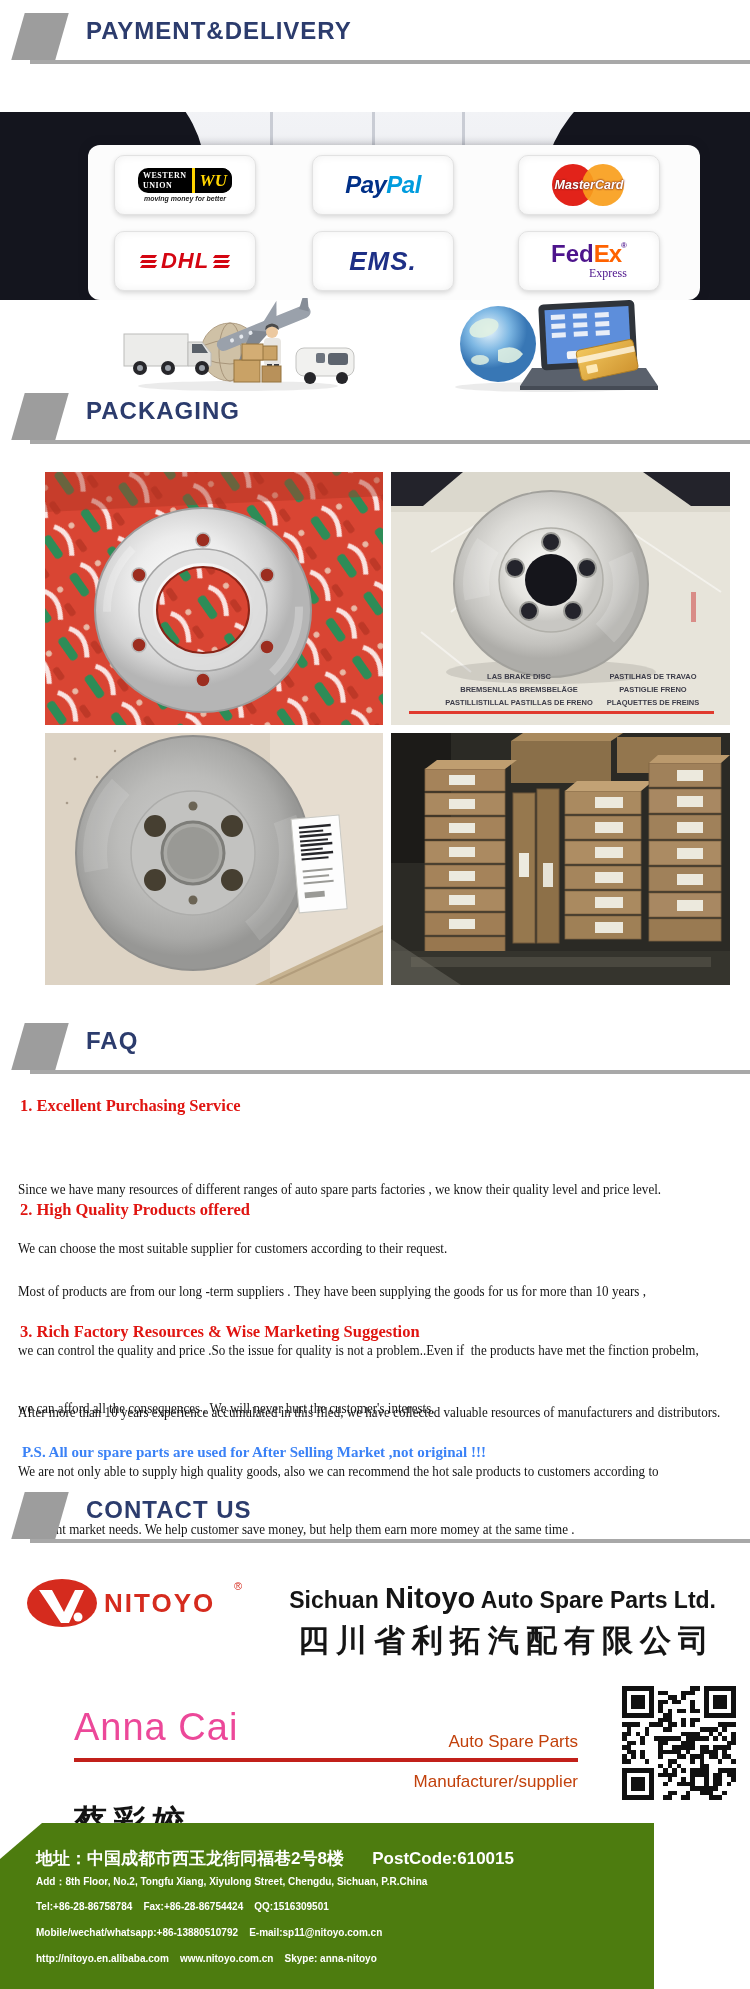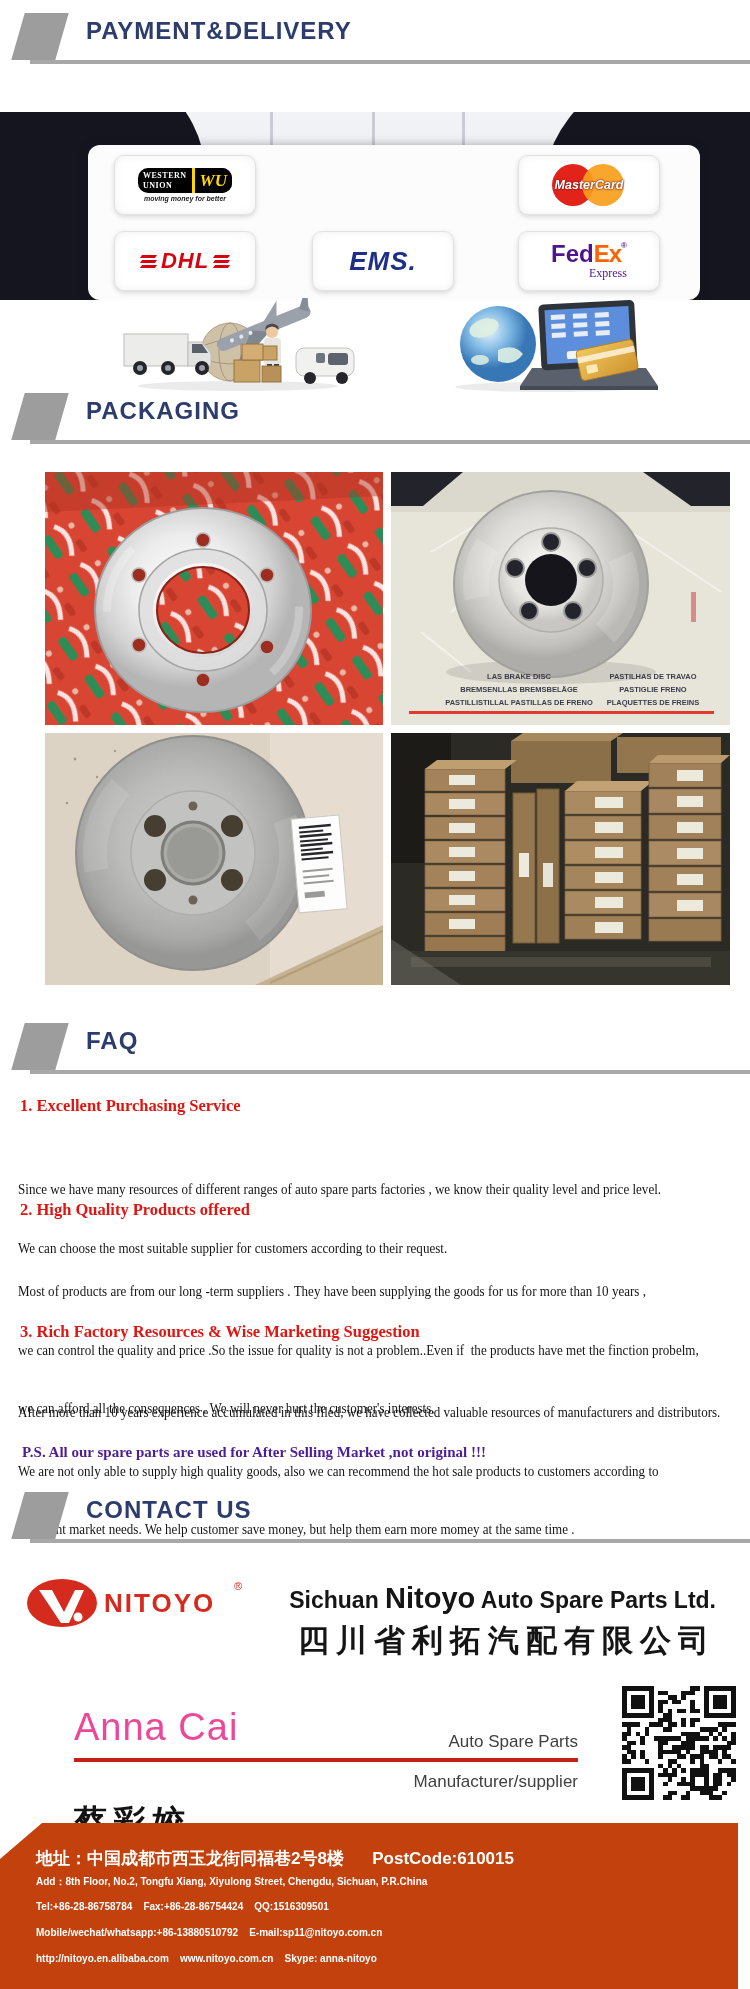--- a/index.html
+++ b/index.html
@@ -50,32 +50,32 @@
   .fx-sub{color:#4d148c;font-size:12px;font-family:"Liberation Serif",serif;margin-top:0;}
   
   #packaging-grid{position:absolute;left:45px;top:472px;width:685px;height:513px;}
   .ph{position:absolute;overflow:hidden;}
   
   .faq-h{position:absolute;left:20px;font-family:"Liberation Serif",serif;font-weight:bold;
          font-size:16.5px;color:#e01511;white-space:nowrap;}
   .faq-b{position:absolute;left:18px;width:810px;font-family:"Liberation Serif",serif;font-size:14.2px;
          line-height:19.5px;color:#141414;transform:scaleX(.92);transform-origin:0 0;white-space:pre-wrap;}
   .faq-ps{position:absolute;left:22px;font-family:"Liberation Serif",serif;font-weight:bold;
-          font-size:15px;color:#4c1d95;white-space:nowrap;}
+          font-size:15px;color:#3b82f6;white-space:nowrap;}
   
   #company-block{position:absolute;right:34px;top:1582px;text-align:right;width:500px;color:#151515;}
   #company-en{font-weight:bold;font-size:23px;white-space:pre;}
   #company-en .brand{font-size:29px;}
   #company-cn{font-weight:bold;font-size:31px;letter-spacing:7px;margin-top:5px;white-space:nowrap;}
   #anna-en{position:absolute;left:74px;top:1706px;font-size:38px;color:#ec4899;letter-spacing:1px;}
   #anna-line{position:absolute;left:74px;top:1758px;width:504px;height:4px;background:#c2201a;}
   #anna-cn{position:absolute;left:74px;top:1800px;font-size:33px;font-weight:700;letter-spacing:6px;color:#131313;}
-  .right-tag{position:absolute;left:300px;width:278px;text-align:right;font-size:17px;color:#404040;}
+  .right-tag{position:absolute;left:300px;width:278px;text-align:right;font-size:17px;color:#c2410c;}
   
-  #footer{position:absolute;left:0;top:1823px;width:738px;height:166px;background:#c2410c;}
+  #footer{position:absolute;left:0;top:1823px;width:654px;height:166px;background:#4d7c0f;}
   #footer::before{content:"";position:absolute;left:0;top:0;width:0;height:0;
                   border-left:42px solid #fff;border-bottom:36px solid transparent;}
   .ft-line{position:absolute;left:36px;right:12px;color:#fff;font-weight:bold;font-size:10px;
            white-space:pre-wrap;}
   .ft-cn{font-size:17px;}
 </style>
 </head>
 <body>
 
 <div id="page">
@@ -95,20 +95,23 @@
     <div id="pay-panel">
       <div class="pill r1 c1">
         <div class="wu-band">
           <div class="wu-txt">
             <span>WESTERN</span>
             <span>UNION</span>
           </div>
           <div class="wu-wu">WU</div>
         </div>
         <div class="wu-tag">moving money for better</div>
+      </div>
+      <div class="pill r1 c2">
+        <div class="pp"><span class="p1">Pay</span><span class="p2">Pal</span></div>
       </div>
       <div class="pill r1 c3">
         <div class="mc">
           <div class="c cr"></div>
           <div class="c co"></div>
           <div class="mc-label">MasterCard</div>
         </div>
       </div>
       <div class="pill r2 c1">
         <div class="dhl">

